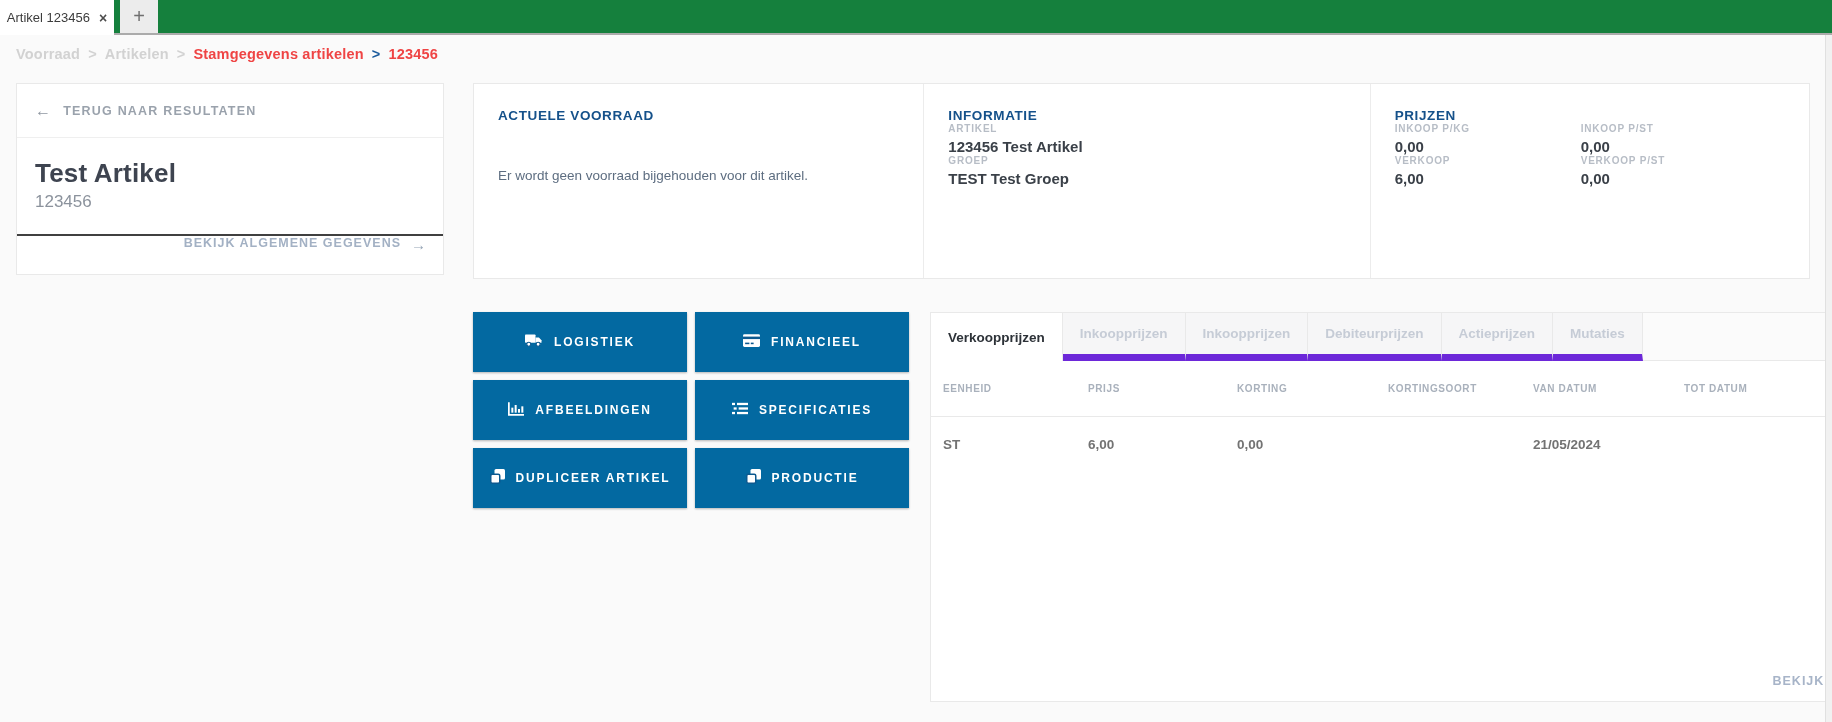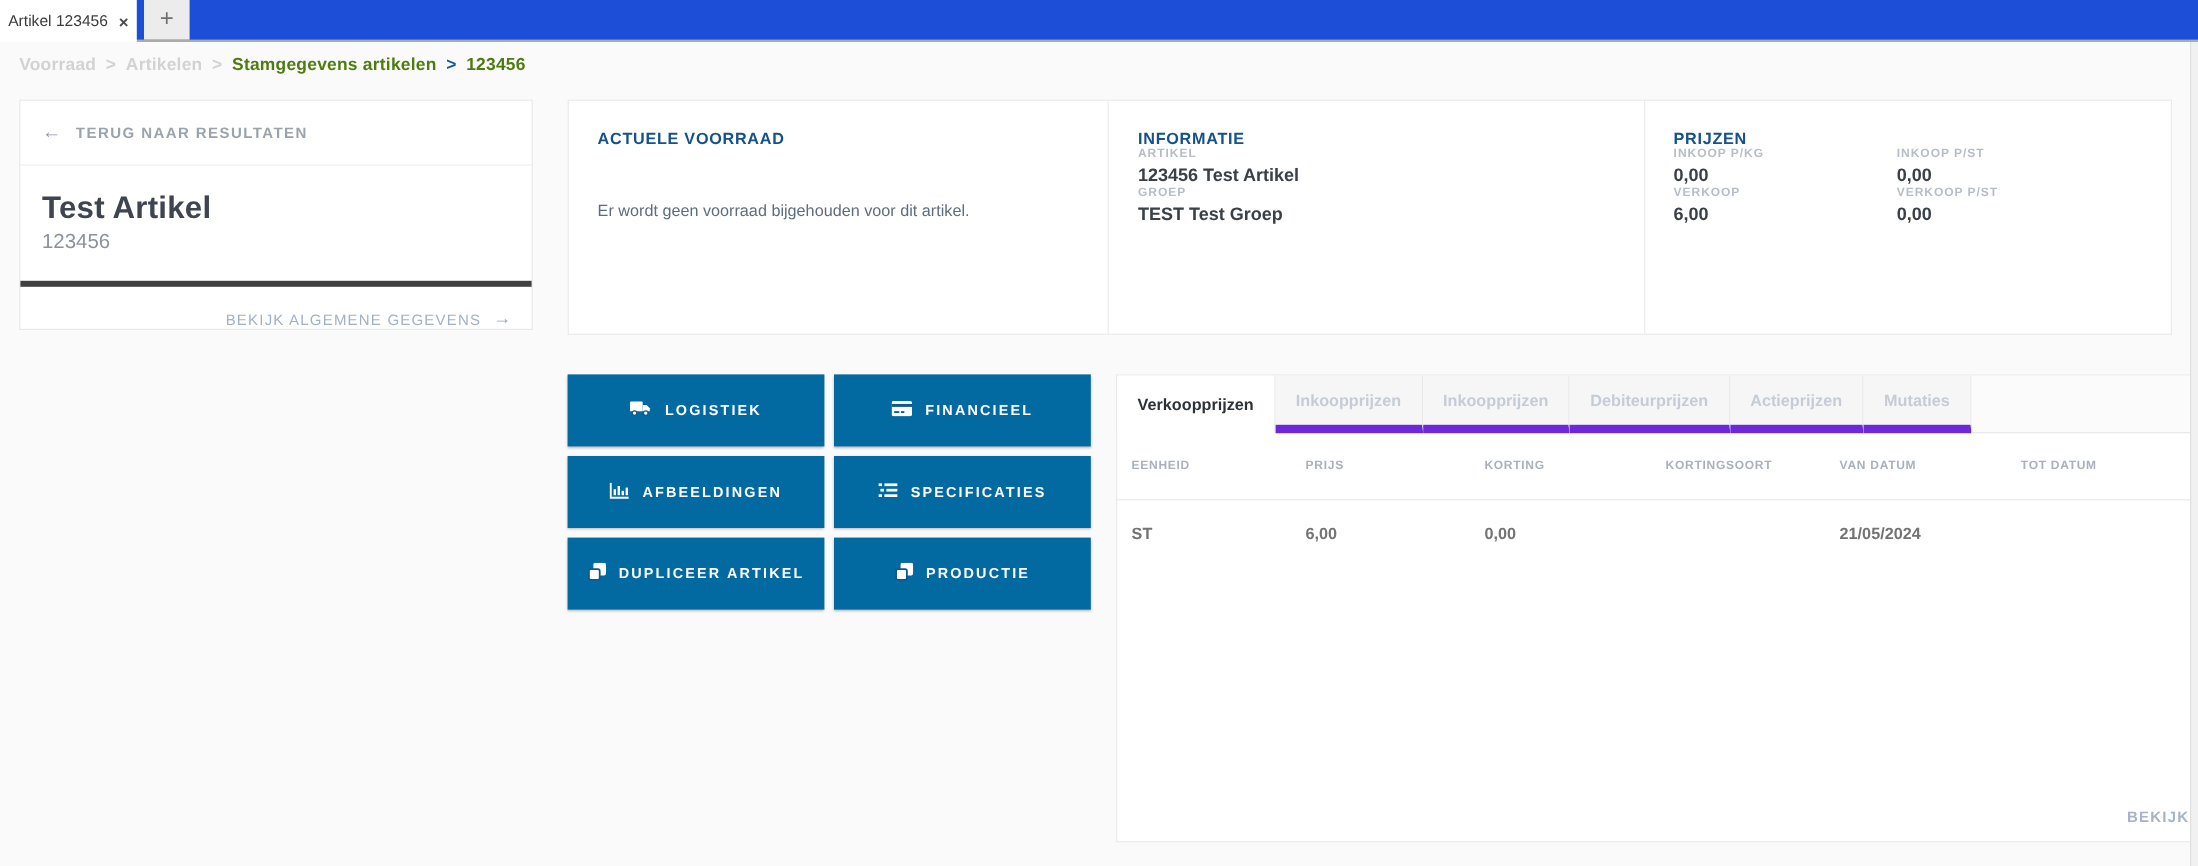--- a/index.html
+++ b/index.html
@@ -1,41 +1,41 @@
 <!DOCTYPE html>
 <html><head>
 <meta charset="utf-8">
 <style>
   *{box-sizing:border-box;margin:0;padding:0}
   html,body{width:1832px;height:722px}
   body{position:relative;background:#fafafa;font-family:"Liberation Sans",sans-serif;overflow:hidden}
 
   
-  .tabbar{position:absolute;top:0;left:0;width:1832px;height:35px;background:#1d4ed8;border-bottom:2px solid #ababab}
+  .tabbar{position:absolute;top:0;left:0;width:1832px;height:35px;background:#15803d;border-bottom:2px solid #ababab}
   .tab-active{position:absolute;top:0;left:0;width:114px;height:35px;background:#fff;display:flex;align-items:center;justify-content:center;gap:9px;font-size:13px;color:#3c3c3c;z-index:2;cursor:pointer}
   .tab-close{color:#4d4d4d;font-weight:700;font-size:14px;line-height:1}
   .tab-plus{position:absolute;top:0;left:120px;width:38px;height:33px;background:#ececec;display:flex;align-items:center;justify-content:center;font-size:20px;color:#6f6f6f;cursor:pointer}
 
   
   .breadcrumb{position:absolute;top:46px;left:16px;display:flex;align-items:center;gap:8px;font-size:14.5px;font-weight:700;letter-spacing:.2px}
   .crumb-muted{color:#d2d2d2}
   .sep-muted{color:#d2d2d2;font-weight:700}
-  .crumb-active{color:#4d7c0f}
+  .crumb-active{color:#ef4444}
   .sep-active{color:#1a5a9c;font-weight:700}
 
   
   .card{background:#fff;border:1px solid #e9e9e9}
 
   .article-card{position:absolute;left:16px;top:83px;width:428px}
   .back-row{height:54px;display:flex;align-items:center;gap:11px;padding:0 18px;border-bottom:1px solid #efefef;color:#9aa2ac;font-size:12.5px;font-weight:600;letter-spacing:1.2px;cursor:pointer}
   .back-arrow{font-size:16px;color:#8f97a1}
   .title-block{padding:20px 18px 22px}
   .article-title{font-size:26px;font-weight:700;color:#3e4450;letter-spacing:.2px}
   .article-code{font-size:17px;color:#8b929c;margin-top:3px}
-  .details-row{height:40px;display:flex;align-items:flex-end;justify-content:flex-end;gap:10px;padding:0 16px;border-top:5px solid #404040;color:#a3b1c4;font-weight:400;font-size:12.5px;letter-spacing:1px;cursor:pointer}
+  .details-row{height:40px;display:flex;align-items:flex-start;justify-content:flex-end;gap:10px;padding:0 16px;border-top:2px solid #404040;color:#a3b1c4;font-weight:700;font-size:12.5px;letter-spacing:1px;cursor:pointer}
   .details-arrow{font-size:15px;color:#96a5b6}
 
   .summary-card{position:absolute;left:473px;top:83px;width:1337px;height:196px;display:flex}
   .summary-section{padding:24px 24px 0 24px}
   .sec-stock{width:450px}
   .sec-info{width:447px;border-left:1px solid #ececec}
   .sec-prices{width:440px;border-left:1px solid #ececec}
   .section-title{font-size:13.5px;font-weight:700;color:#15518a;letter-spacing:.6px}
   .stock-message{margin-top:45px;font-size:13.5px;color:#5d6d80}
   .field{}

